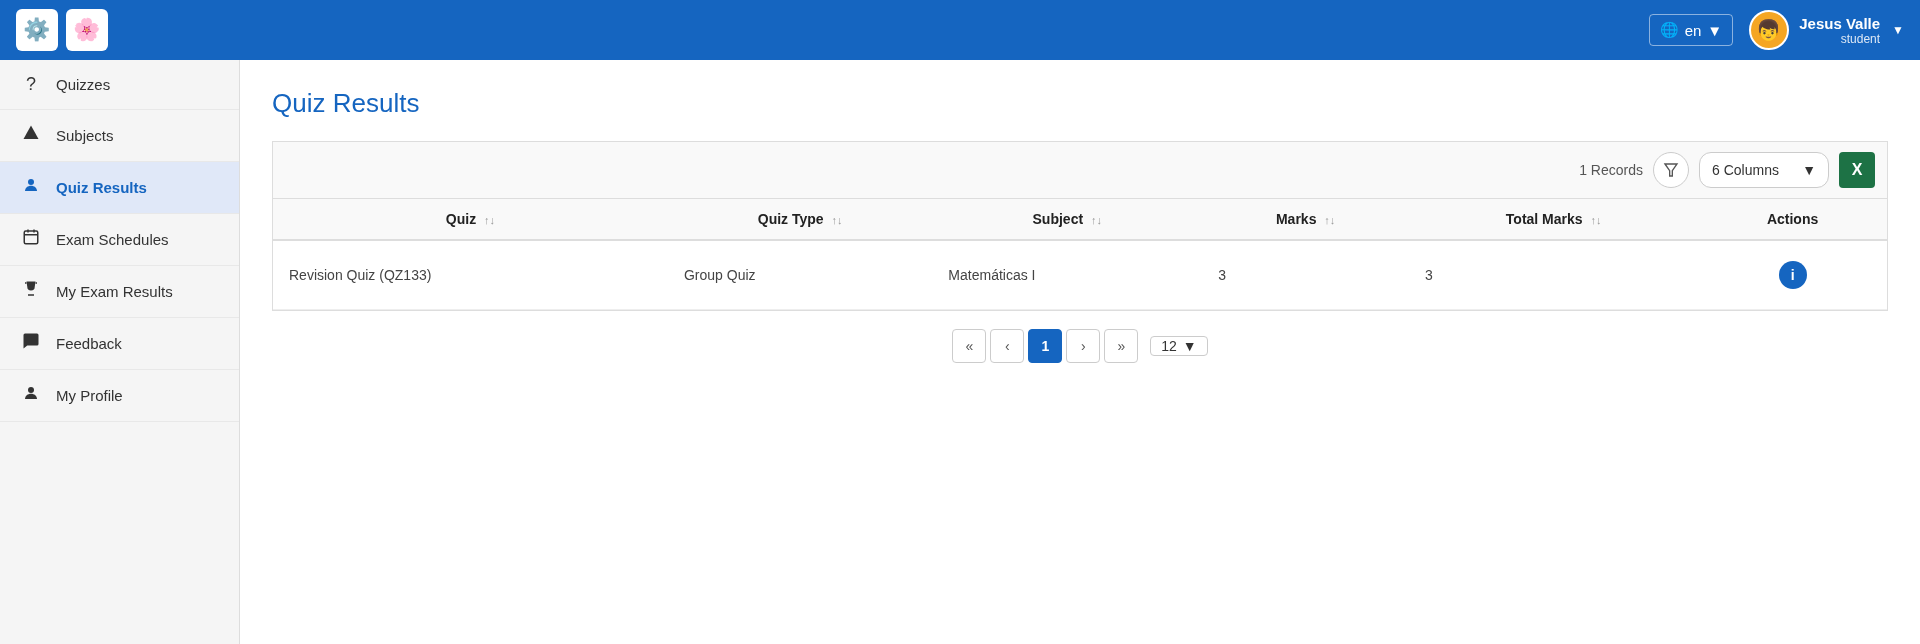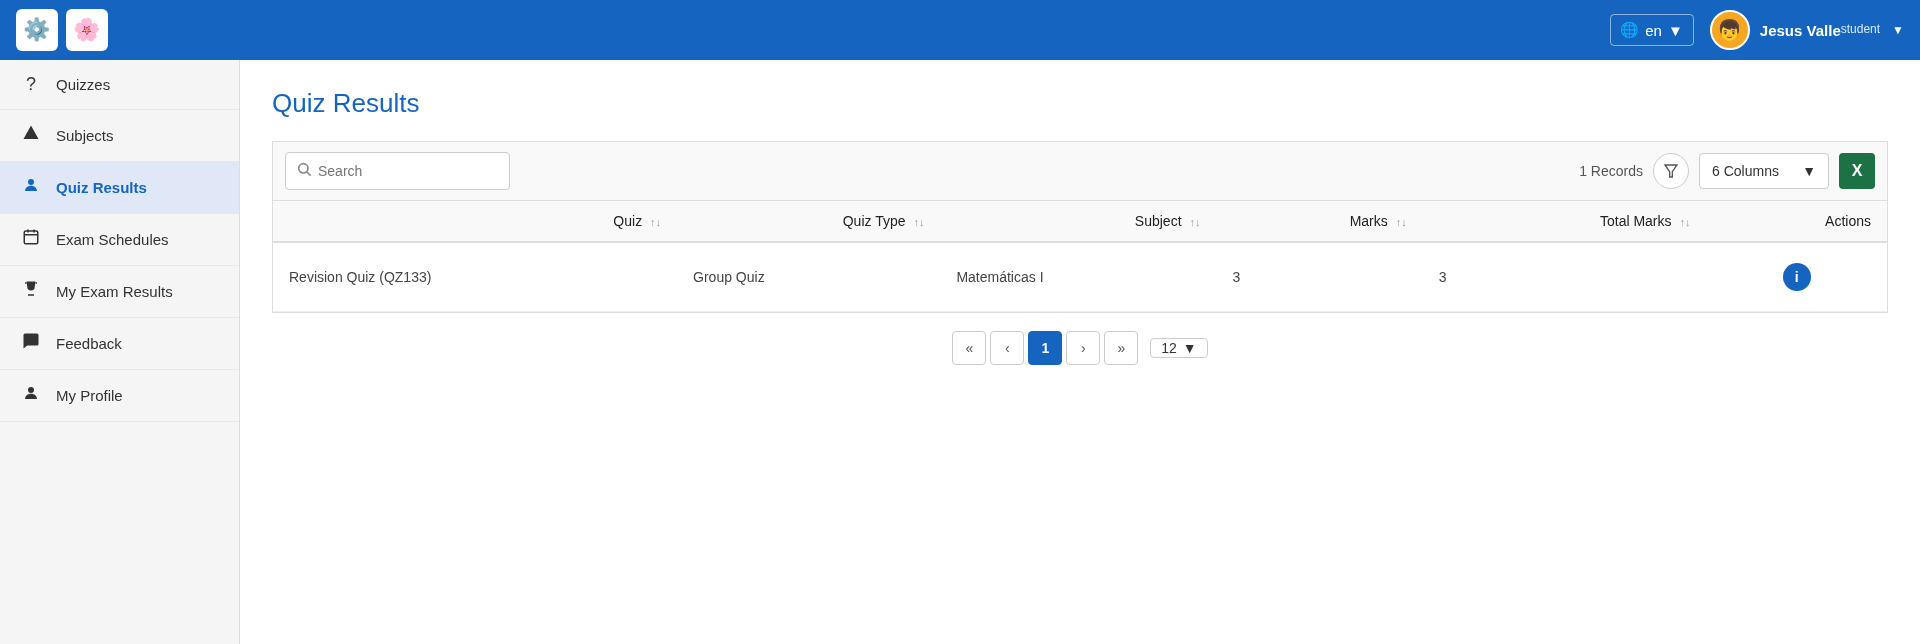--- a/index.html
+++ b/index.html
@@ -55,21 +55,21 @@
       height: 40px;
       border-radius: 50%;
       background: #f5a623;
       display: flex;
       align-items: center;
       justify-content: center;
       font-size: 20px;
       border: 2px solid white;
       overflow: hidden;
     }
-    .user-info { display: flex; flex-direction: row; align-items: flex-start; }
+    .user-info { display: flex; flex-direction: column; align-items: flex-end; }
     .user-name { font-size: 15px; font-weight: 600; }
     .user-role { font-size: 12px; color: rgba(255,255,255,0.85); }
     .dropdown-arrow { font-size: 12px; color: white; margin-left: 2px; }
 
     
     .main-layout {
       display: flex;
       flex: 1;
       overflow: hidden;
     }
@@ -156,21 +156,21 @@
       justify-content: center;
       cursor: pointer;
       font-size: 15px;
       color: #666;
     }
     .columns-dropdown {
       display: flex;
       align-items: center;
       gap: 8px;
       border: 1px solid #ccc;
-      border-radius: 4px;
+      border-radius: 12px;
       background: white;
       padding: 0 12px;
       height: 36px;
       cursor: pointer;
       font-size: 14px;
       color: #333;
       min-width: 130px;
       justify-content: space-between;
     }
     .excel-btn {
@@ -197,22 +197,22 @@
       width: 100%;
       border-collapse: collapse;
       font-size: 14px;
     }
     thead tr {
       background: #f9f9f9;
       border-bottom: 2px solid #ddd;
     }
     th {
       padding: 12px 16px;
-      text-align: right;
-      font-weight: 400;
+      text-align: center;
+      font-weight: 700;
       color: #222;
       white-space: nowrap;
     }
     th .sort-icon { color: #999; font-size: 11px; margin-left: 4px; }
     td {
       padding: 20px 16px;
       color: #444;
       border-bottom: 1px solid #eee;
     }
     .actions-cell { text-align: center; }
@@ -360,29 +360,20 @@
           </svg>
       </span>
       <span>My Profile</span>
     </div>
   </nav>
 
   <main class="content">
     <h1 class="page-title">Quiz Results</h1>
 
     <div class="toolbar">
-      <div class="search-container">
-        <span class="search-icon-wrap">
-          <svg width="16" height="16" viewBox="0 0 24 24" fill="none" stroke="#888" stroke-width="2.5">
-              <circle cx="11" cy="11" r="7"></circle>
-              <line x1="16.5" y1="16.5" x2="22" y2="22"></line>
-            </svg>
-        </span>
-        <input class="search-input" type="text" placeholder="Search" style="">
-      </div>
       <div class="toolbar-spacer"></div>
       <span class="records-label">1 Records</span>
       <button class="filter-btn">
         <svg width="16" height="16" viewBox="0 0 24 24" fill="none" stroke="#555" stroke-width="2">
             <polygon points="3,3 10,13 10,21 14,21 14,13 21,3"></polygon>
           </svg>
       </button>
       <div class="columns-dropdown">
         <span>6 Columns</span>
         <span>▼</span>

